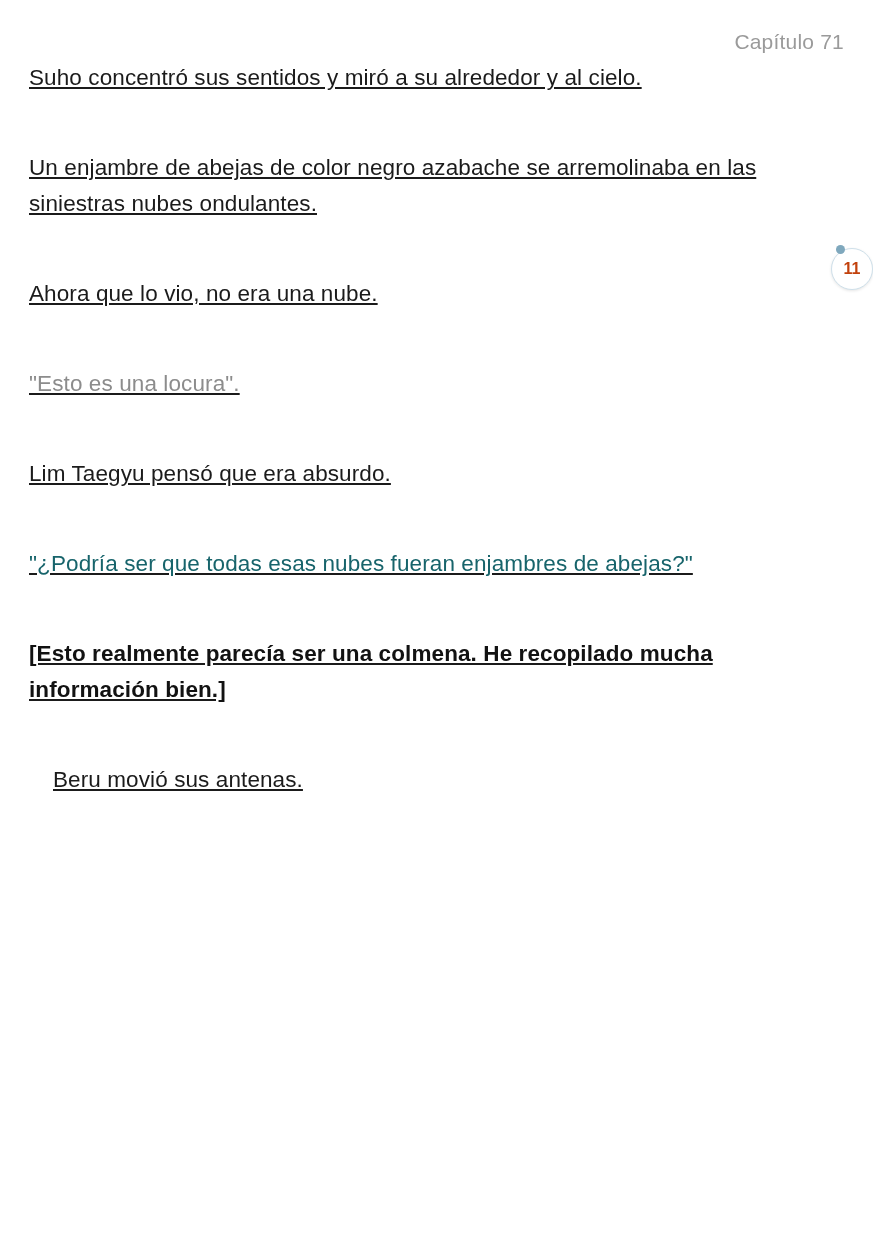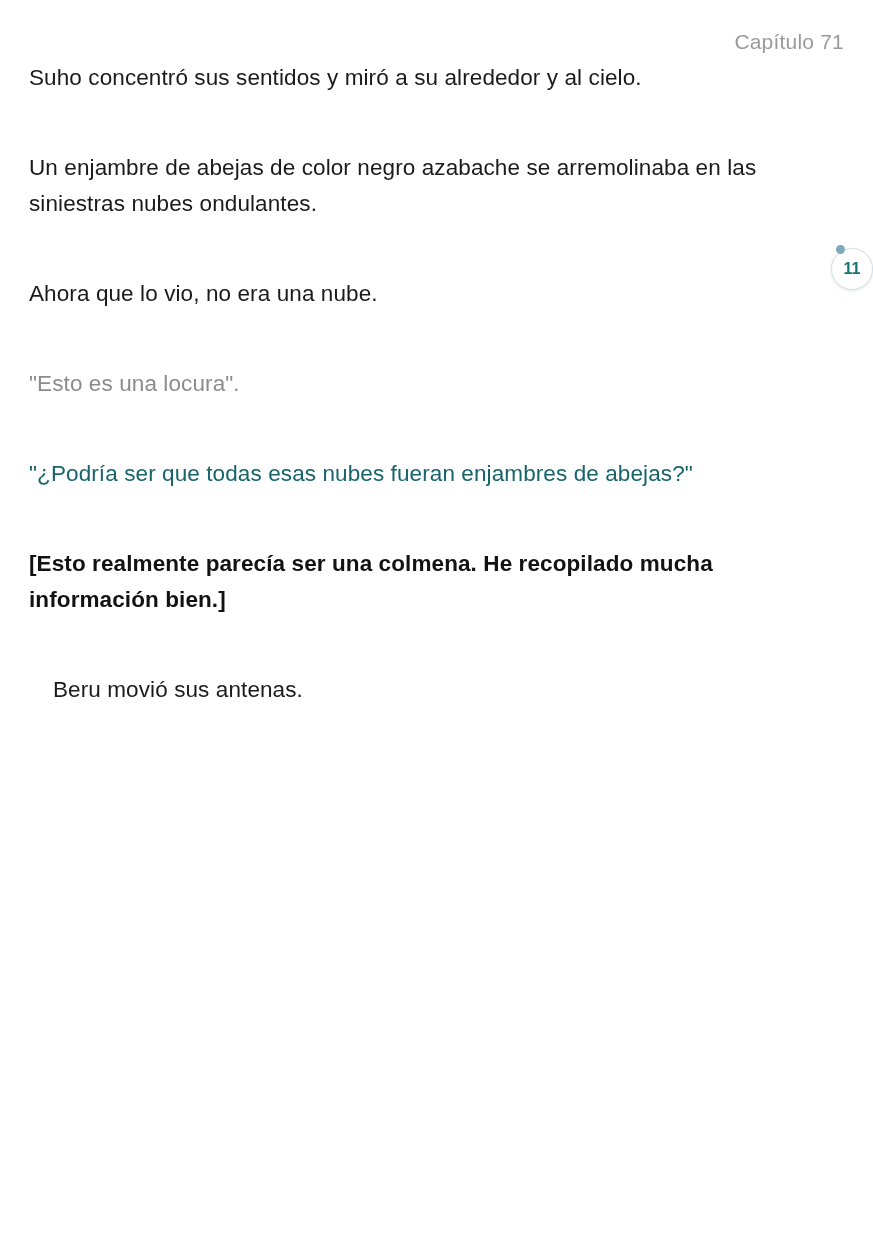--- a/index.html
+++ b/index.html
@@ -31,20 +31,21 @@
     font-size: 21px;
     color: #9a9a9a;
     letter-spacing: 0.2px;
   }
 
   .content {
     position: absolute;
     left: 29px;
     top: 60px;
     width: 815px;
+    text-decoration: underline;
   }
 
   .para {
     font-size: 22.5px;
     line-height: 36px;
     margin: 0 0 54px 0;
     color: #1b1b1b;
     letter-spacing: 0.1px;
   }
   .para:last-child { margin-bottom: 0; margin-left: 24px; }
@@ -69,21 +70,21 @@
     height: 42px;
     border-radius: 50%;
     background: #ffffff;
     border: 1px solid #cfe0ea;
     box-sizing: border-box;
     display: flex;
     align-items: center;
     justify-content: center;
     font-size: 16px;
     font-weight: bold;
-    color: #0f766e;
+    color: #c2410c;
     box-shadow: 0 1px 3px rgba(0,0,0,0.10);
   }
   .page-badge .dot {
     position: absolute;
     top: -4px;
     left: 4px;
     width: 9px;
     height: 9px;
     border-radius: 50%;
     background: #7fa8bd;
@@ -106,20 +107,21 @@
 
 <div class="page">
 
   <div class="chapter-label">Capítulo 71</div>
 
   <div class="content">
     <p class="para">Suho concentró sus sentidos y miró a su alrededor y al cielo.</p>
     <p class="para">Un enjambre de abejas de color negro azabache se arremolinaba en las siniestras nubes ondulantes.</p>
     <p class="para">Ahora que lo vio, no era una nube.</p>
     <p class="para muted">"Esto es una locura".</p>
+    <p class="para">Lim Taegyu pensó que era absurdo.</p>
     <p class="para teal">"¿Podría ser que todas esas nubes fueran enjambres de abejas?"</p>
     <p class="para bold">[Esto realmente parecía ser una colmena. He recopilado mucha información bien.]</p>
     <p class="para">Beru movió sus antenas.</p>
   </div>
 
   <div class="page-badge">
     <span class="dot"></span>
     <span>11</span>
   </div>
 

